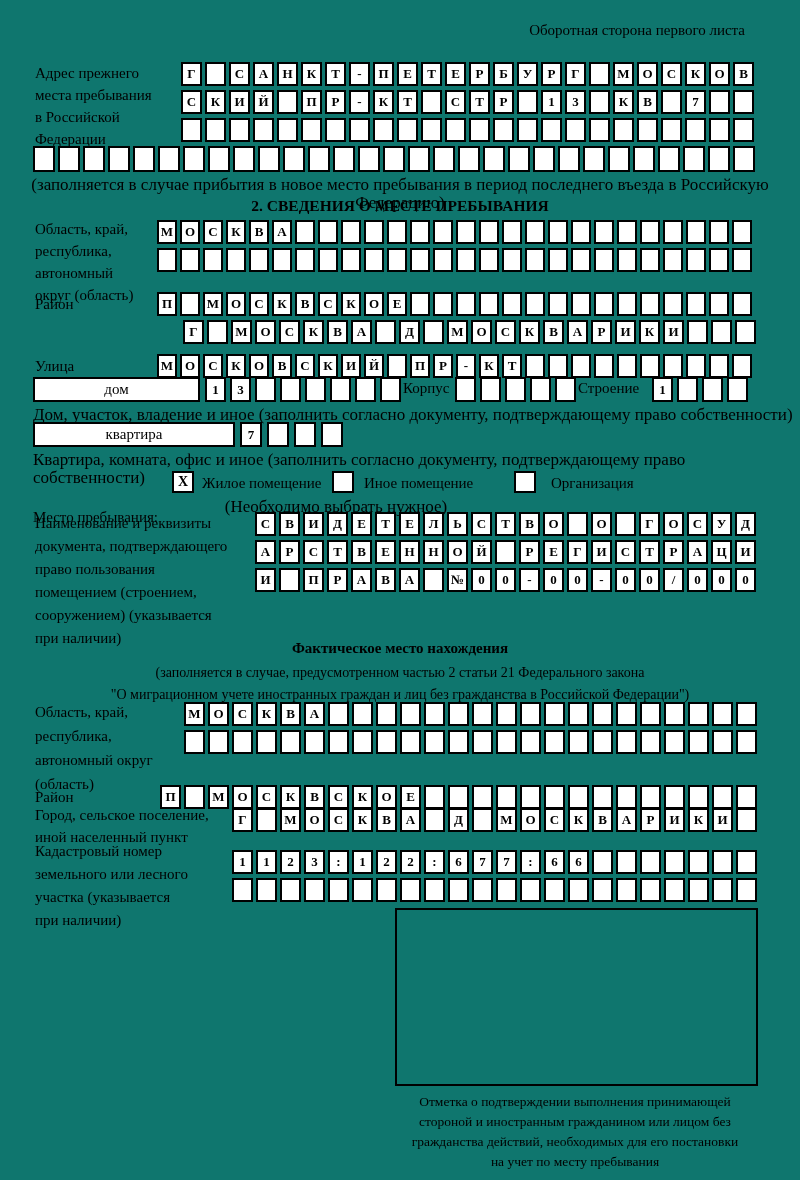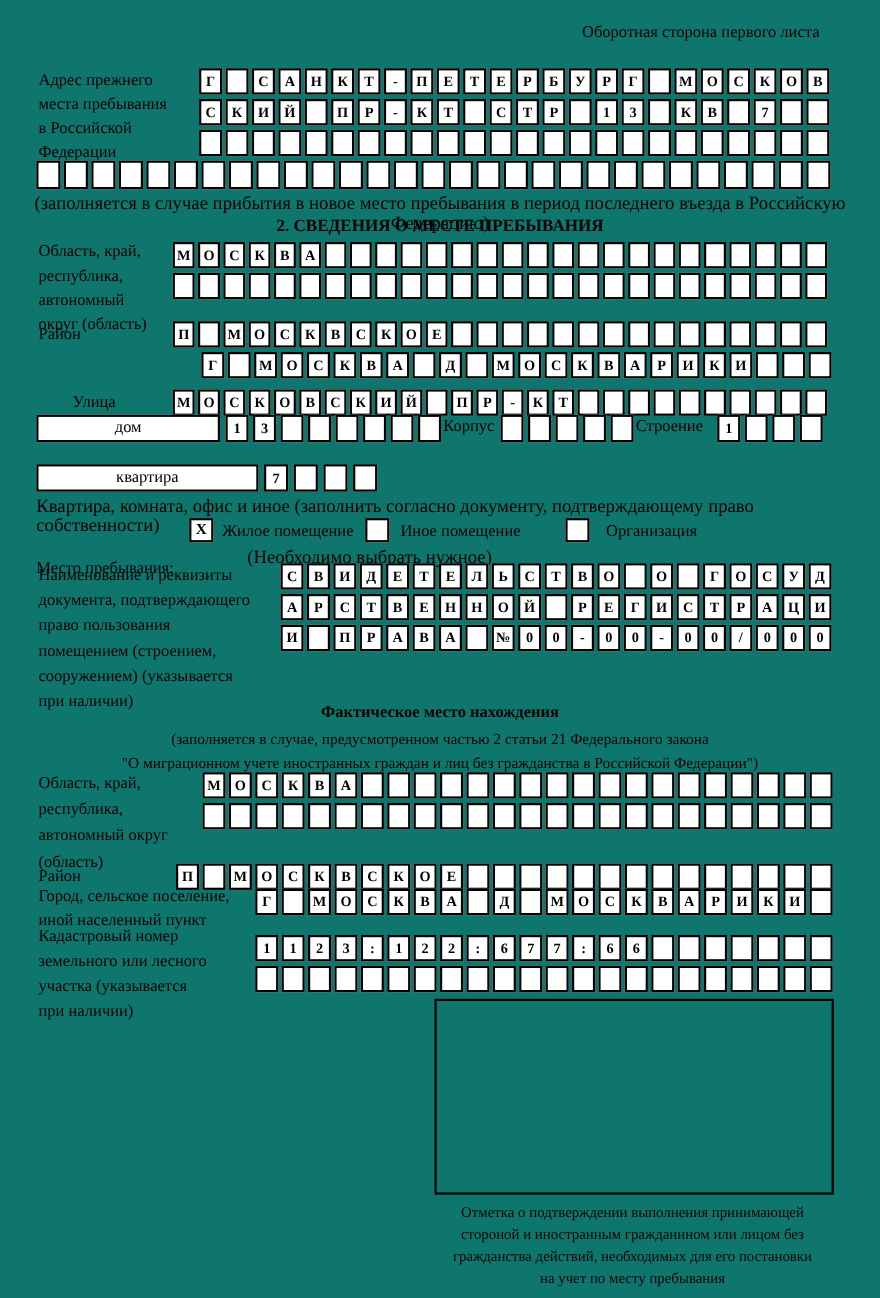--- a/index.html
+++ b/index.html
@@ -259,21 +259,21 @@
       <span class="cell">А</span>
       <span class="cell">Р</span>
       <span class="cell">И</span>
       <span class="cell">К</span>
       <span class="cell">И</span>
       <span class="cell"></span>
       <span class="cell"></span>
       <span class="cell"></span>
     </div>
 
-  <div class="abs lbl" style="left:35px;top:355px;margin-left:31px;">Улица</div>
+  <div class="abs lbl" style="left:35px;top:355px;">Улица</div>
   <div class="abs cells c20" style="left:157px;top:354px;">
       <span class="cell">М</span>
       <span class="cell">О</span>
       <span class="cell">С</span>
       <span class="cell">К</span>
       <span class="cell">О</span>
       <span class="cell">В</span>
       <span class="cell">С</span>
       <span class="cell">К</span>
       <span class="cell">И</span>
@@ -315,20 +315,21 @@
       <span class="cell"></span>
       <span class="cell"></span>
     </div>
   <div class="abs inl" style="left:578px;top:380px;">Строение</div>
   <div class="abs cells cdom" style="left:652px;top:377px;">
       <span class="cell">1</span>
       <span class="cell"></span>
       <span class="cell"></span>
       <span class="cell"></span>
     </div>
+  <div class="abs note" style="left:33px;top:406px;">Дом, участок, владение и иное (заполнить согласно документу, подтверждающему право собственности)</div>
 
   <div class="abs rect" style="left:33px;top:422px;width:202px;height:25px;">квартира</div>
   <div class="abs cells kv" style="left:240px;top:422px;">
       <span class="cell">7</span>
       <span class="cell"></span>
       <span class="cell"></span>
       <span class="cell"></span>
     </div>
   <div class="abs note" style="left:33px;top:451px;">Квартира, комната, офис и иное (заполнить согласно документу, подтверждающему право собственности)</div>
 

